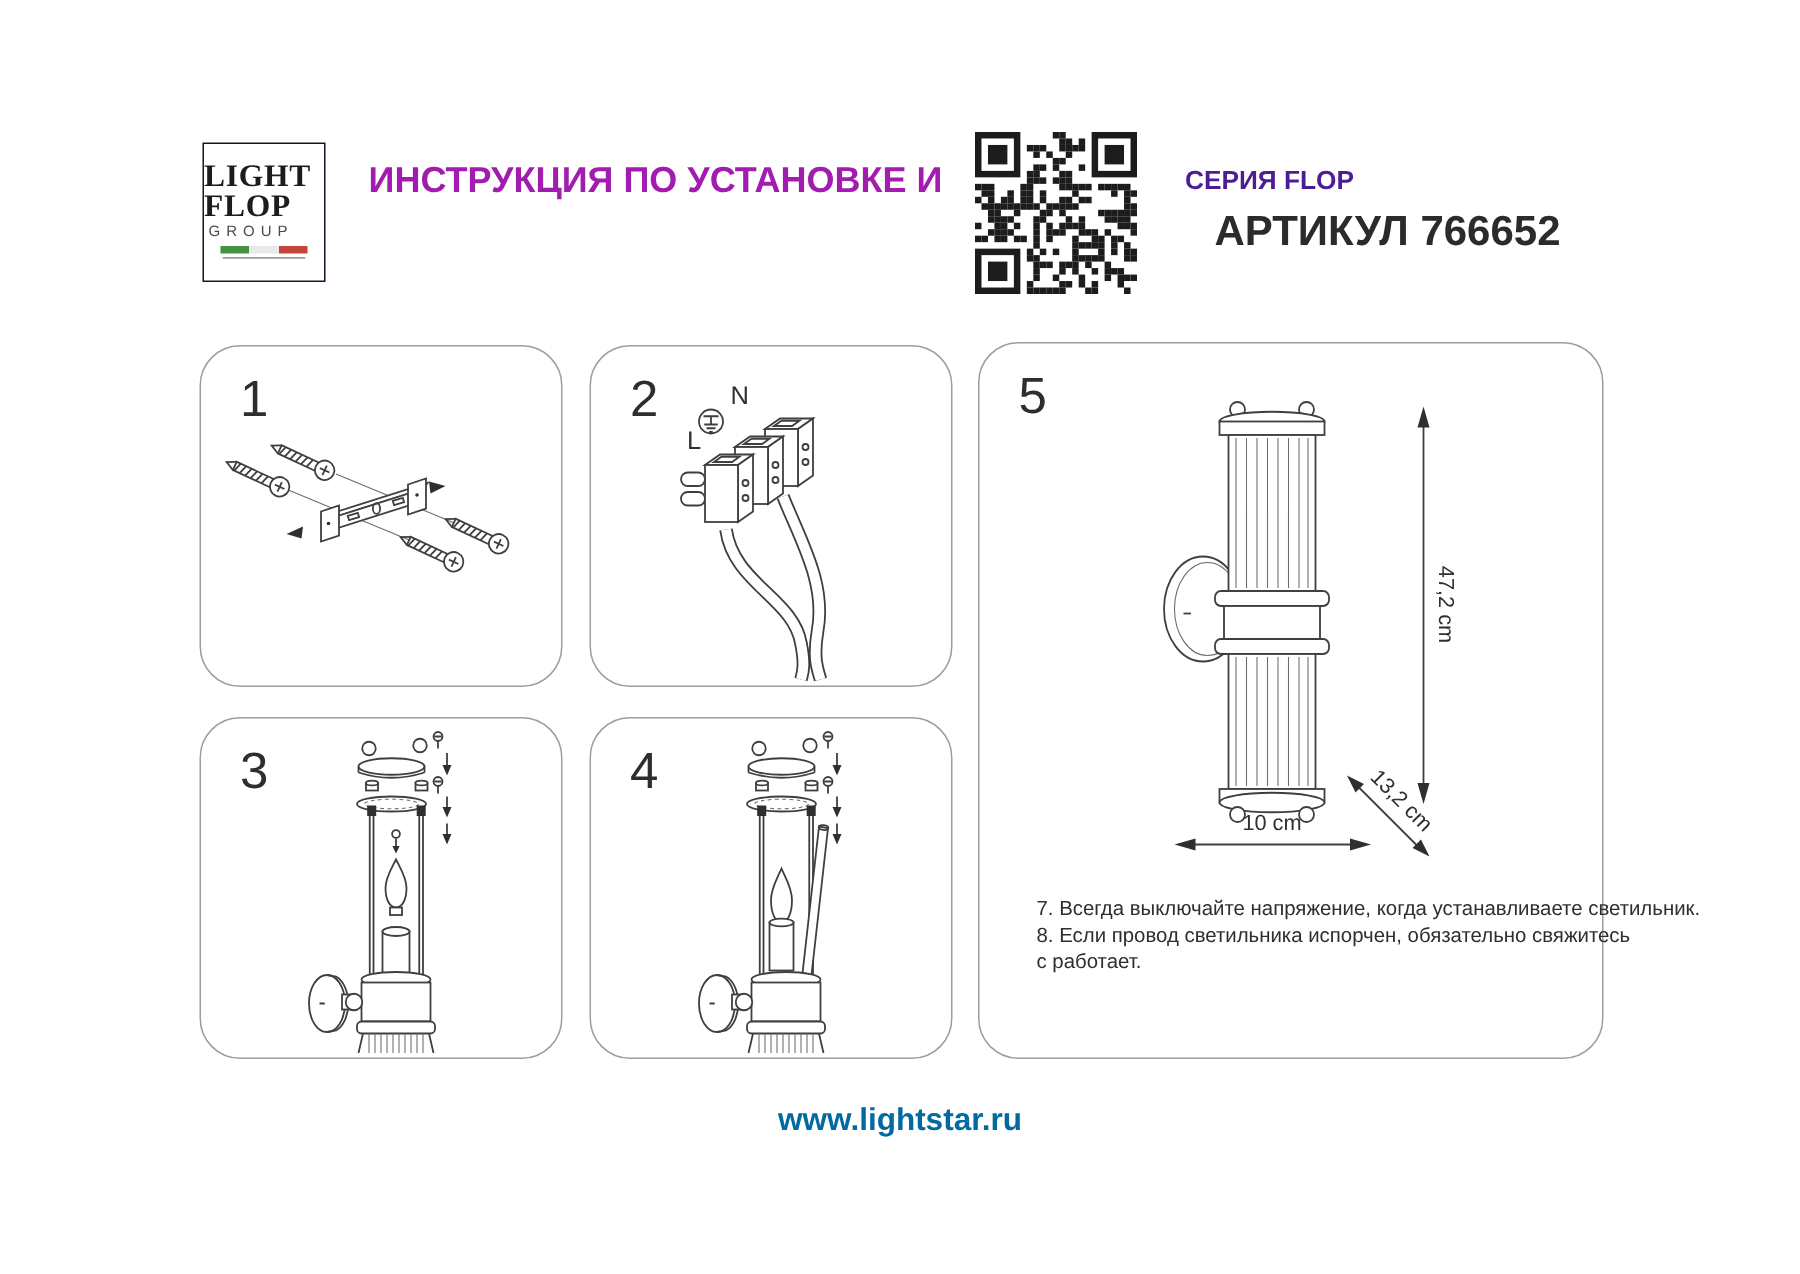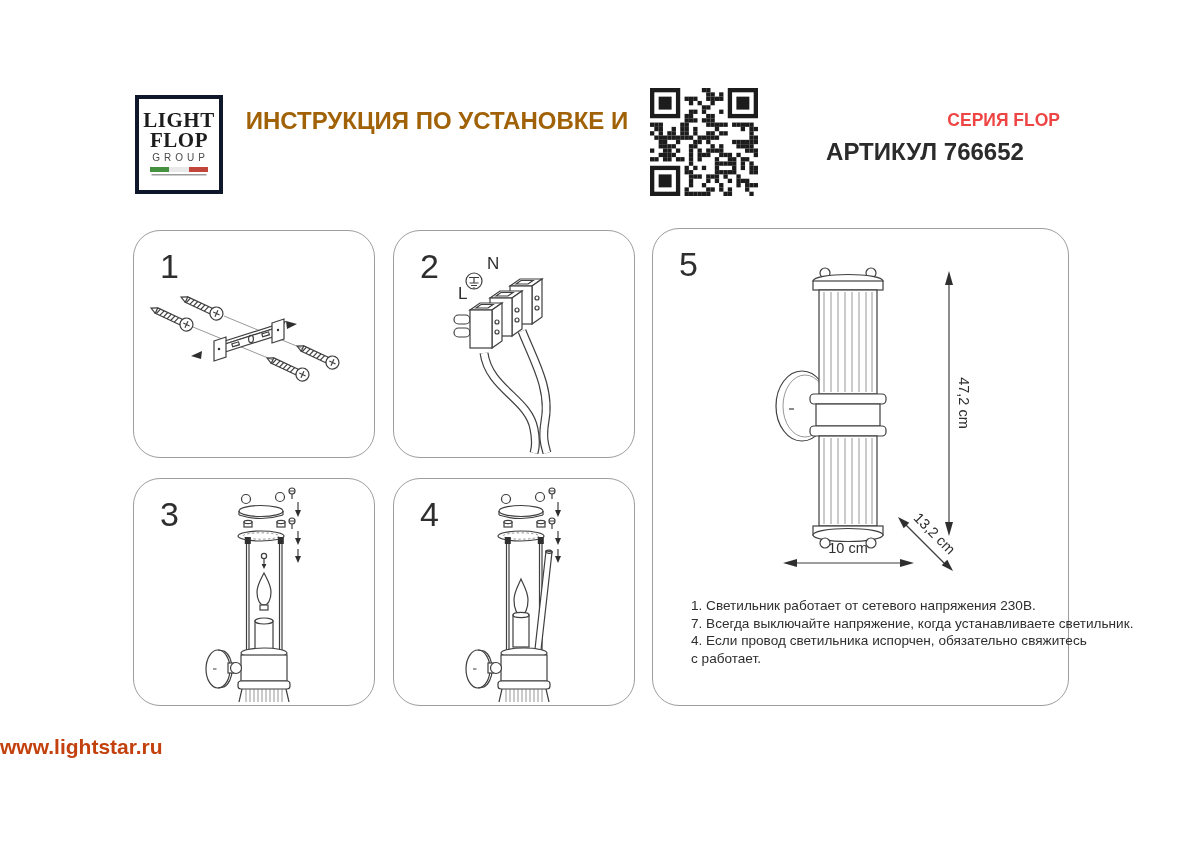--- a/index.html
+++ b/index.html
@@ -1,54 +1,54 @@
 <!DOCTYPE html>
 <html><head>
 <meta charset="utf-8">
 <style>
   html,body{margin:0;padding:0;background:#fff;}
   #page{position:relative;width:1200px;height:849px;background:#ffffff;overflow:hidden;
         font-family:"Liberation Sans","DejaVu Sans",sans-serif;color:#2d2d2d;}
   .abs{position:absolute;}
 
   
-  .logo-box{left:135px;top:95px;width:80px;height:91px;border:4px solid #0f172a;text-align:center;}
+  .logo-box{left:135px;top:95px;width:80px;height:91px;border:1px solid #0f172a;text-align:left;}
   .logo-word{font-family:"Liberation Serif","DejaVu Serif",serif;font-weight:700;font-size:21px;
              line-height:20px;color:#1c1c1c;letter-spacing:.5px;}
   .logo-word.first{margin-top:11px;}
   .logo-group{font-size:10px;letter-spacing:4px;color:#4a4a4a;margin-top:2px;margin-left:3px;}
   .flag{display:flex;width:58px;height:5px;margin:4px auto 0;border-bottom:2px solid #fff;box-shadow:0 3px 0 -1.5px #9c9c9c;}
   .flag span{flex:1;height:100%;}
 
   .doc-title{left:232px;top:107px;width:410px;text-align:center;font-weight:700;font-size:24px;
-             line-height:27.5px;color:#a16207;}
-
-  .series{left:790px;top:110px;width:270px;text-align:right;font-weight:700;font-size:17.5px;color:#ef4444;}
-  .article{left:790px;top:138px;width:270px;text-align:center;font-weight:700;font-size:24px;color:#2b2b2b;}
+             line-height:27.5px;color:#a21caf;}
+
+  .series{left:790px;top:110px;width:270px;text-align:left;font-weight:700;font-size:17.5px;color:#4c1d95;}
+  .article{left:790px;top:138px;width:270px;text-align:center;font-weight:700;font-size:28px;color:#2b2b2b;}
 
   
   .panel{border:1.2px solid #9d9d9d;border-radius:27px;background:#fff;}
   .p1{left:133px;top:230px;width:240px;height:226px;}
   .p2{left:393px;top:230px;width:240px;height:226px;}
   .p3{left:133px;top:478px;width:240px;height:226px;}
   .p4{left:393px;top:478px;width:240px;height:226px;}
   .p5{left:652px;top:228px;width:415px;height:476px;}
   .panel-num{position:absolute;left:26px;top:16px;font-size:34px;color:#2e2e2e;}
   .panel svg{position:absolute;left:0;top:0;}
 
   svg{display:block;}
   svg text{font-family:"Liberation Sans","DejaVu Sans",sans-serif;fill:#2f2f2f;}
   .ln{stroke:#3f3f3f;stroke-width:1.2;fill:none;}
   .lnf{stroke:#3f3f3f;stroke-width:1.2;fill:#fff;}
   .thin{stroke:#6b6b6b;stroke-width:.7;fill:none;}
   .blk{fill:#2f2f2f;stroke:none;}
 
   .notes{left:38px;top:368px;width:370px;font-size:13.6px;line-height:17.6px;color:#2e2e2e;white-space:nowrap;}
 
-  .footer{left:0;top:735px;width:1200px;text-align:left;font-weight:700;font-size:21px;color:#c2410c;}
+  .footer{left:0;top:735px;width:1200px;text-align:center;font-weight:700;font-size:21px;color:#0369a1;}
 </style>
 </head>
 <body>
 
 <div id="page">
 
   <div class="abs logo-box">
     <div class="logo-word first">LIGHT</div>
     <div class="logo-word">FLOP</div>
     <div class="logo-group">GROUP</div>
@@ -548,22 +548,21 @@
       </g>
 
       <g>
         <path class="ln" d="M252,295 L293,336"></path>
         <polygon class="blk" points="245,288 250.7,299.3 256.3,293.7"></polygon>
         <polygon class="blk" points="300,342 288.7,336.3 294.3,330.7"></polygon>
         <text transform="rotate(45 278 308)" x="278" y="308" font-size="14.5" text-anchor="middle">13,2 cm</text>
       </g>
     </svg>
     <div class="abs notes">
-      <div>1. Светильник работает от сетевого напряжения 230В.</div>
       <div>7. Всегда выключайте напряжение, когда устанавливаете светильник.</div>
-      <div>4. Если провод светильника испорчен, обязательно свяжитесь</div>
+      <div>8. Если провод светильника испорчен, обязательно свяжитесь</div>
       <div>с работает.</div>
     </div>
   </div>
 
   <div class="abs footer">www.lightstar.ru</div>
 
 </div>
 
 </body></html>

